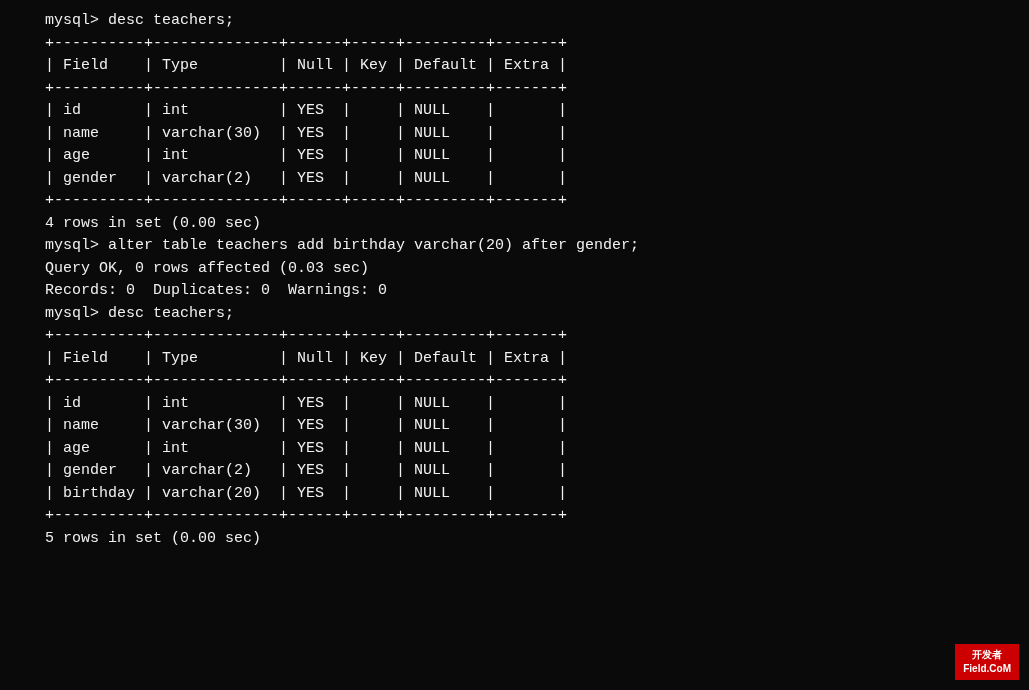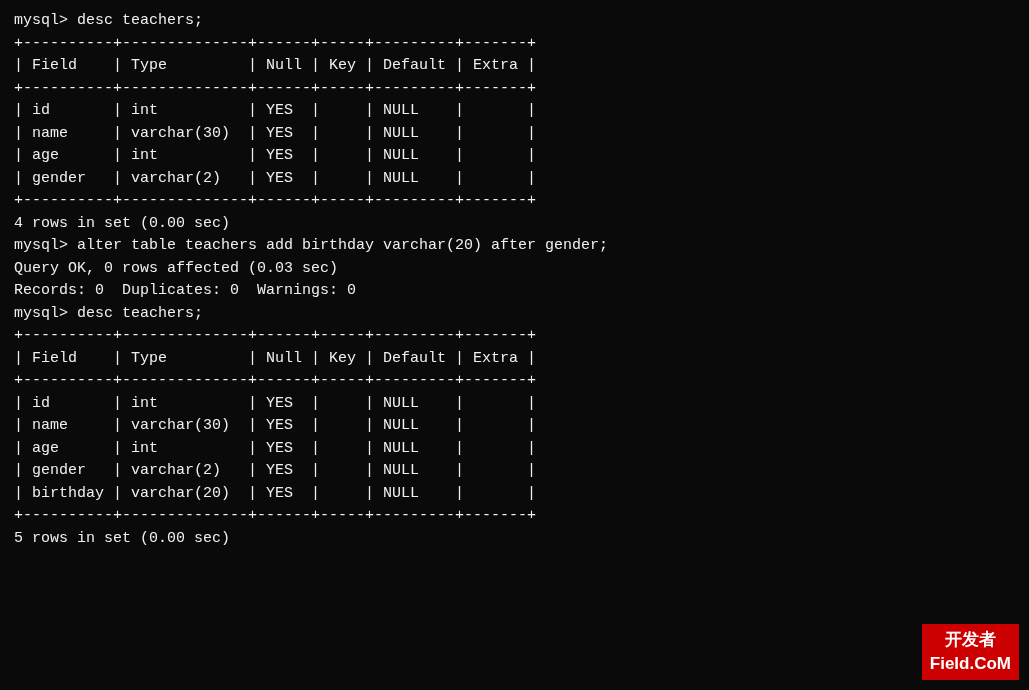--- a/index.html
+++ b/index.html
@@ -15,29 +15,30 @@
       font-size: 15px;
       line-height: 1.5;
       padding: 10px 14px;
       width: 1029px;
       min-height: 690px;
       position: relative;
     }
 
     .terminal {
       white-space: pre;
+      margin-left: 31px;
     }
 
     .watermark {
       position: absolute;
       bottom: 10px;
       right: 10px;
       background-color: #cc0000;
       color: #ffffff;
-      font-size: 17px;
+      font-size: 10px;
       font-family: Arial, sans-serif;
       font-weight: bold;
       padding: 4px 8px;
       line-height: 1.4;
       text-align: center;
     }
   </style>
 </head>
 <body>
 

